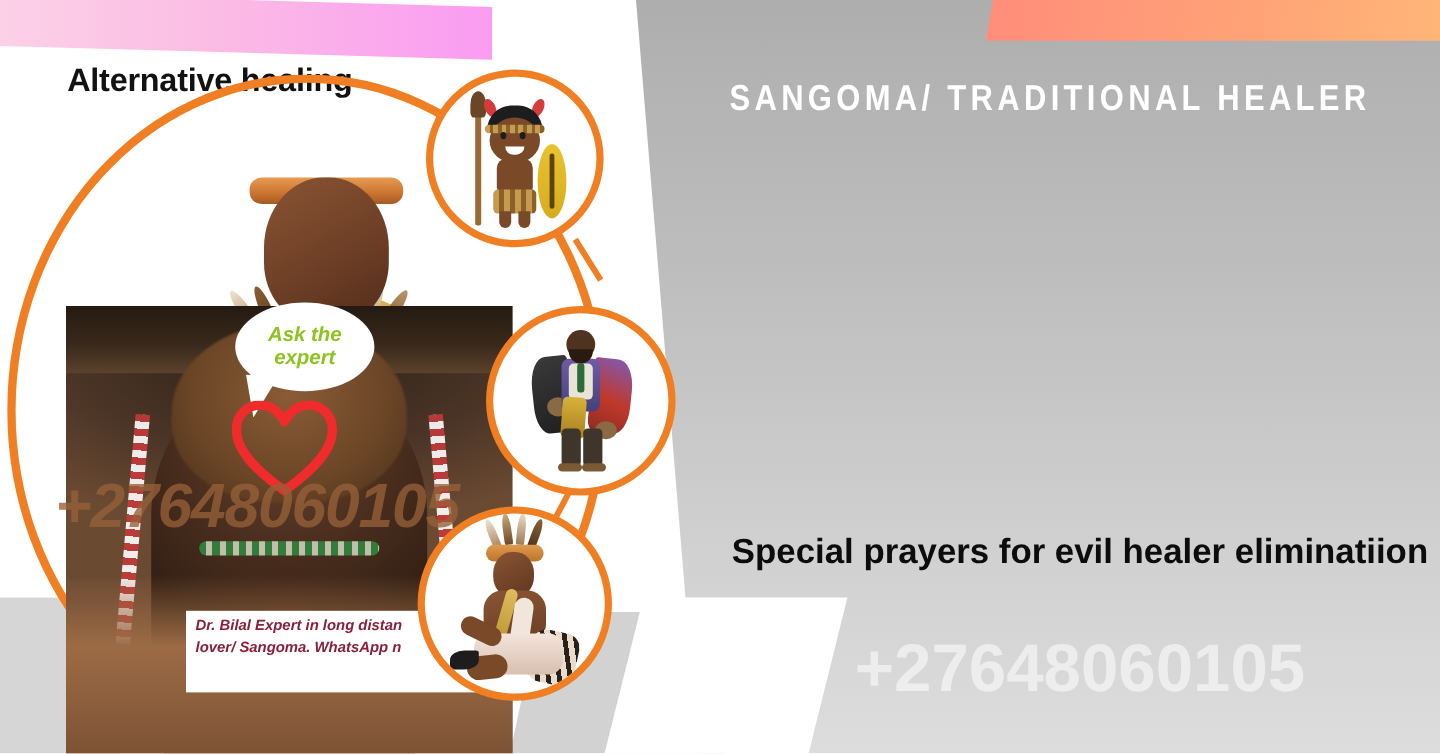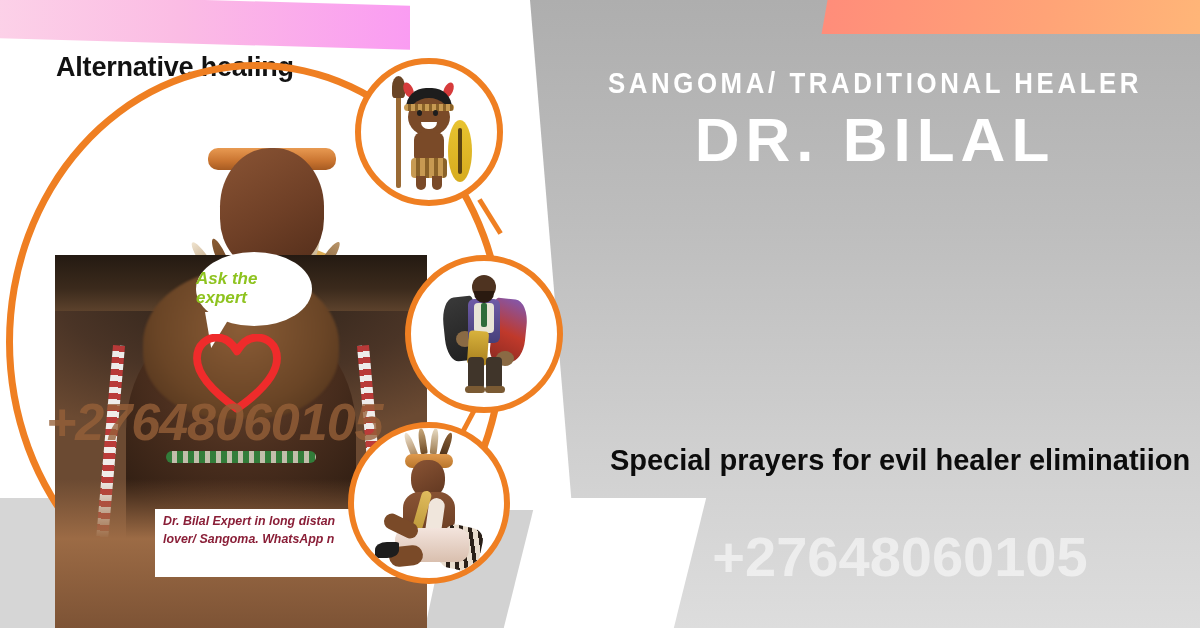--- a/index.html
+++ b/index.html
@@ -114,21 +114,21 @@
 
   
   .speech-bubble{
     position:absolute; left:196px; top:252px; width:116px; height:74px;
     background:#ffffff; border-radius:50%;
     display:flex; align-items:center; justify-content:center;
     box-shadow:0 0 0 0 rgba(0,0,0,0);
   }
   .speech-bubble span{
     font-size:17px; font-weight:bold; font-style:italic;
-    color:#8ec31f; line-height:1.1;
+    color:#8ec31f; text-align:center; line-height:1.1;
     font-family:"Liberation Sans", sans-serif;
   }
   .speech-tail{
     position:absolute; left:205px; top:312px; width:28px; height:36px;
     background:#ffffff;
     clip-path: polygon(0 0, 100% 0, 22% 100%);
   }
 
   
   .heart{
@@ -462,17 +462,16 @@
       <div class="c-armband"></div>
       <div class="c-fur"></div>
       <div class="c-skirt"></div>
       <div class="c-armL"></div>
       <div class="c-legL"></div>
       <div class="c-bird"></div>
     </div>
   </div>
 
   <div class="r-eyebrow">SANGOMA/ TRADITIONAL HEALER</div>
-  <div class="r-name">DR. BILAL</div>
   <div class="r-prayers">Special prayers for  evil healer eliminatiion</div>
   <div class="r-phone-wm">+27648060105</div>
 
 </div>
 
 </body></html>

